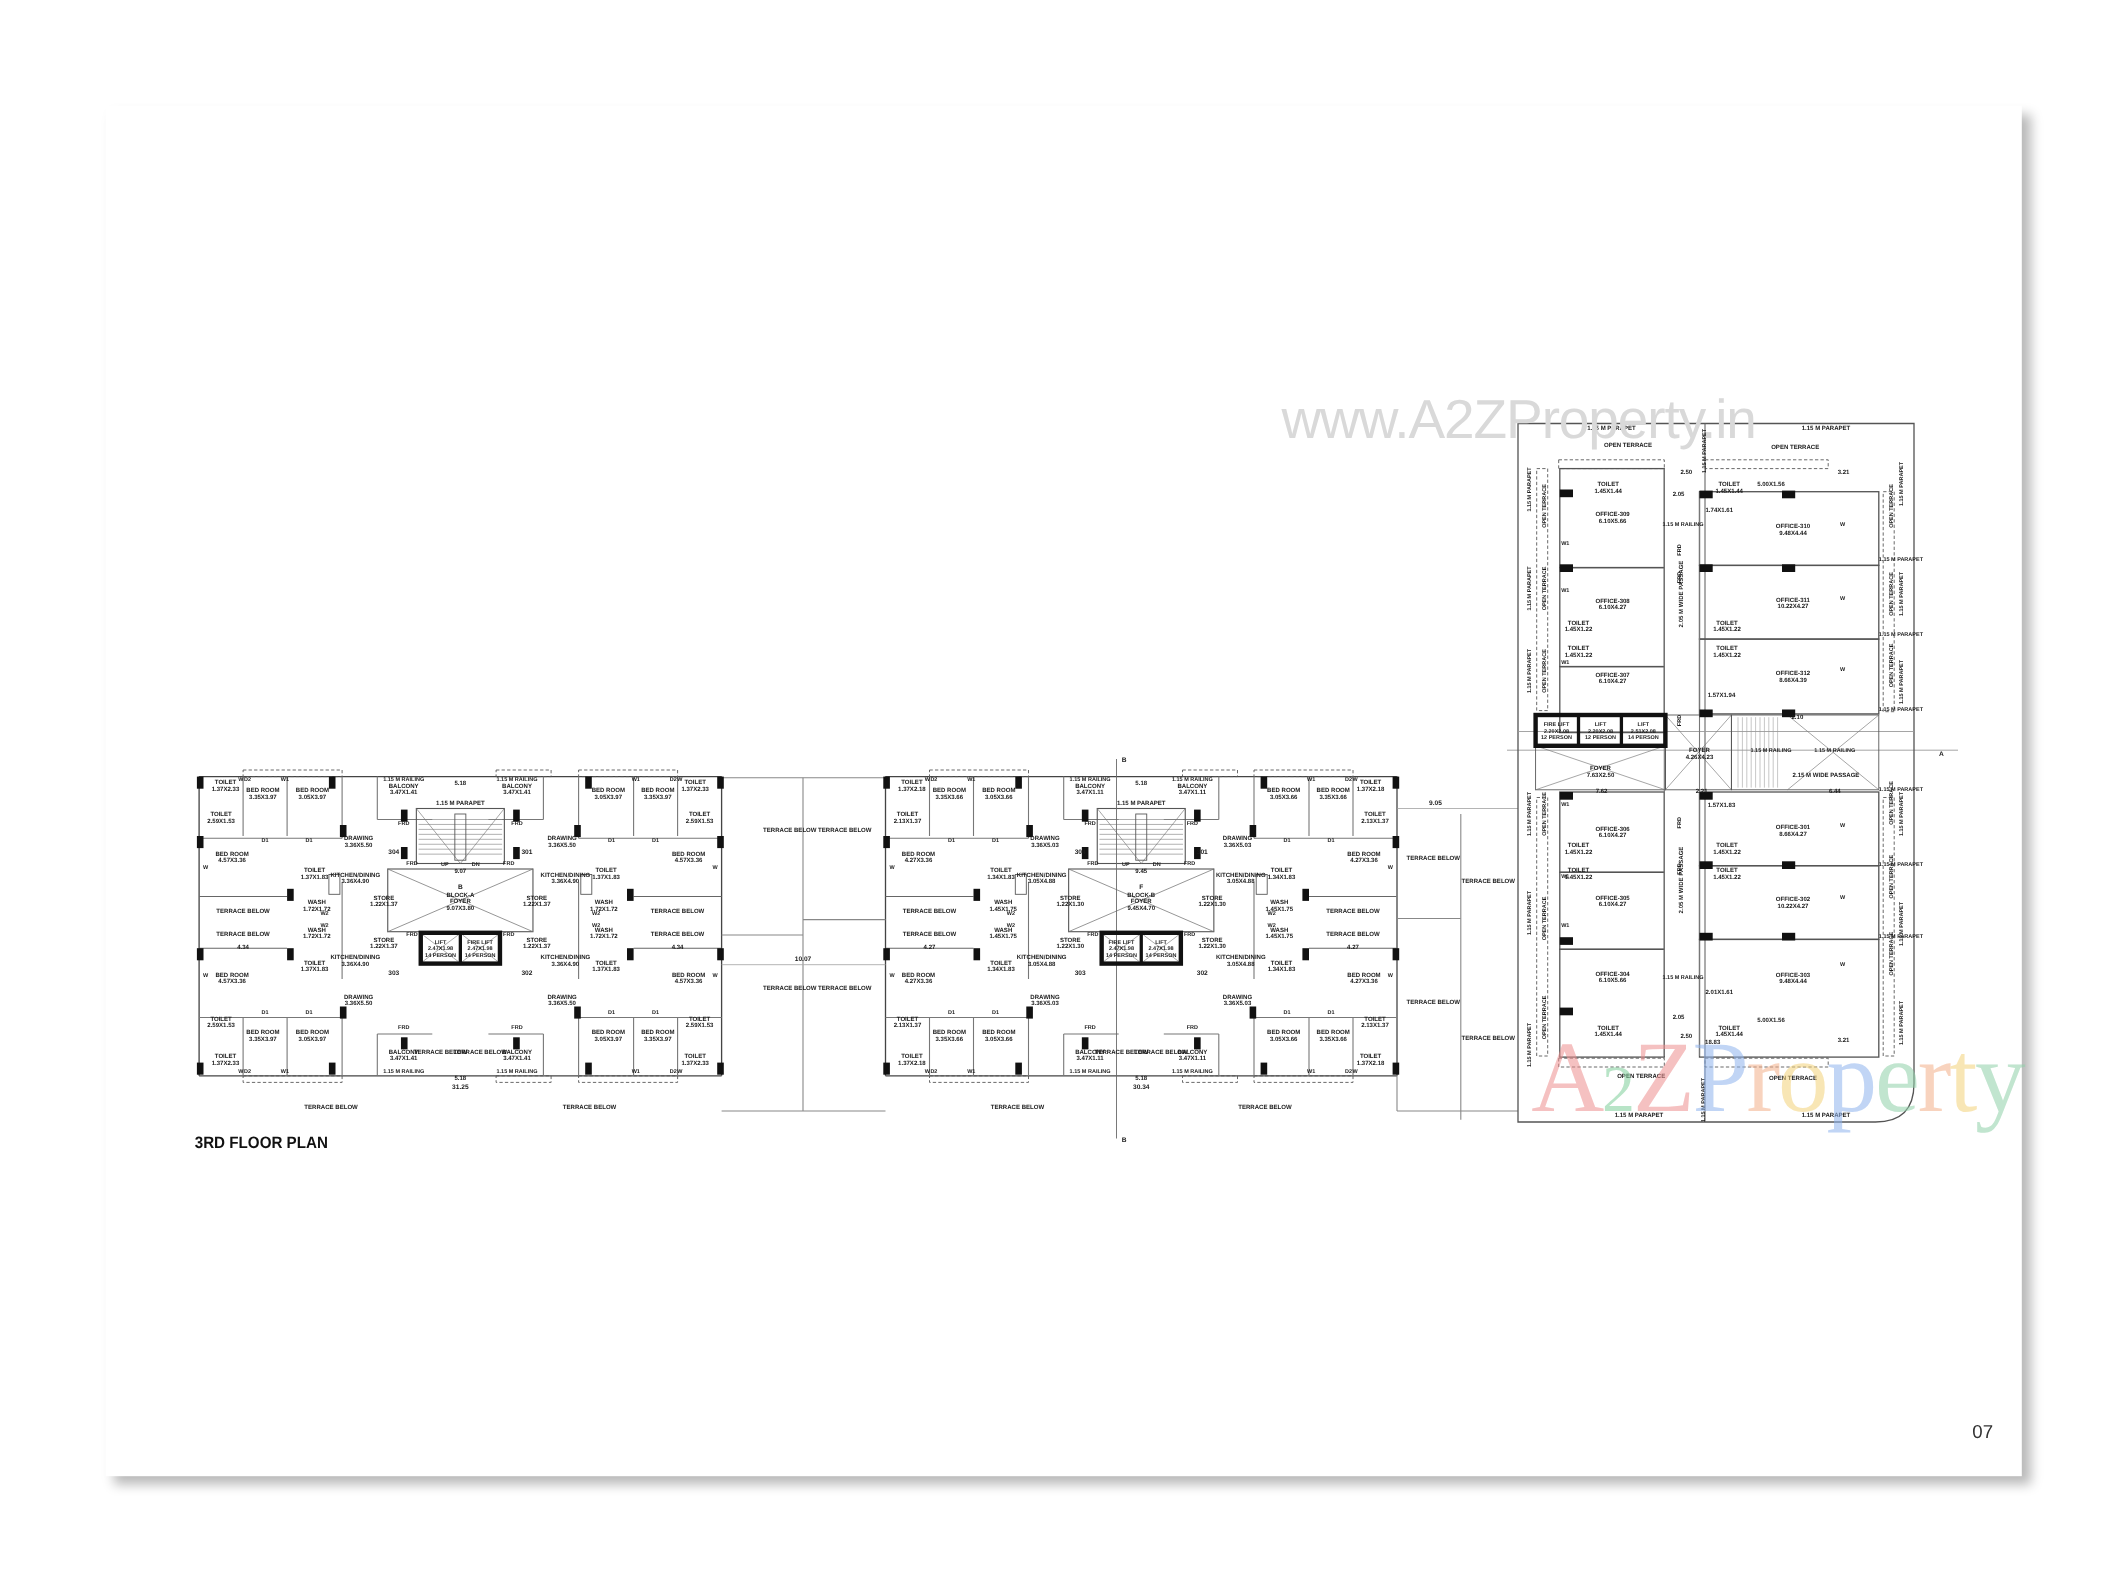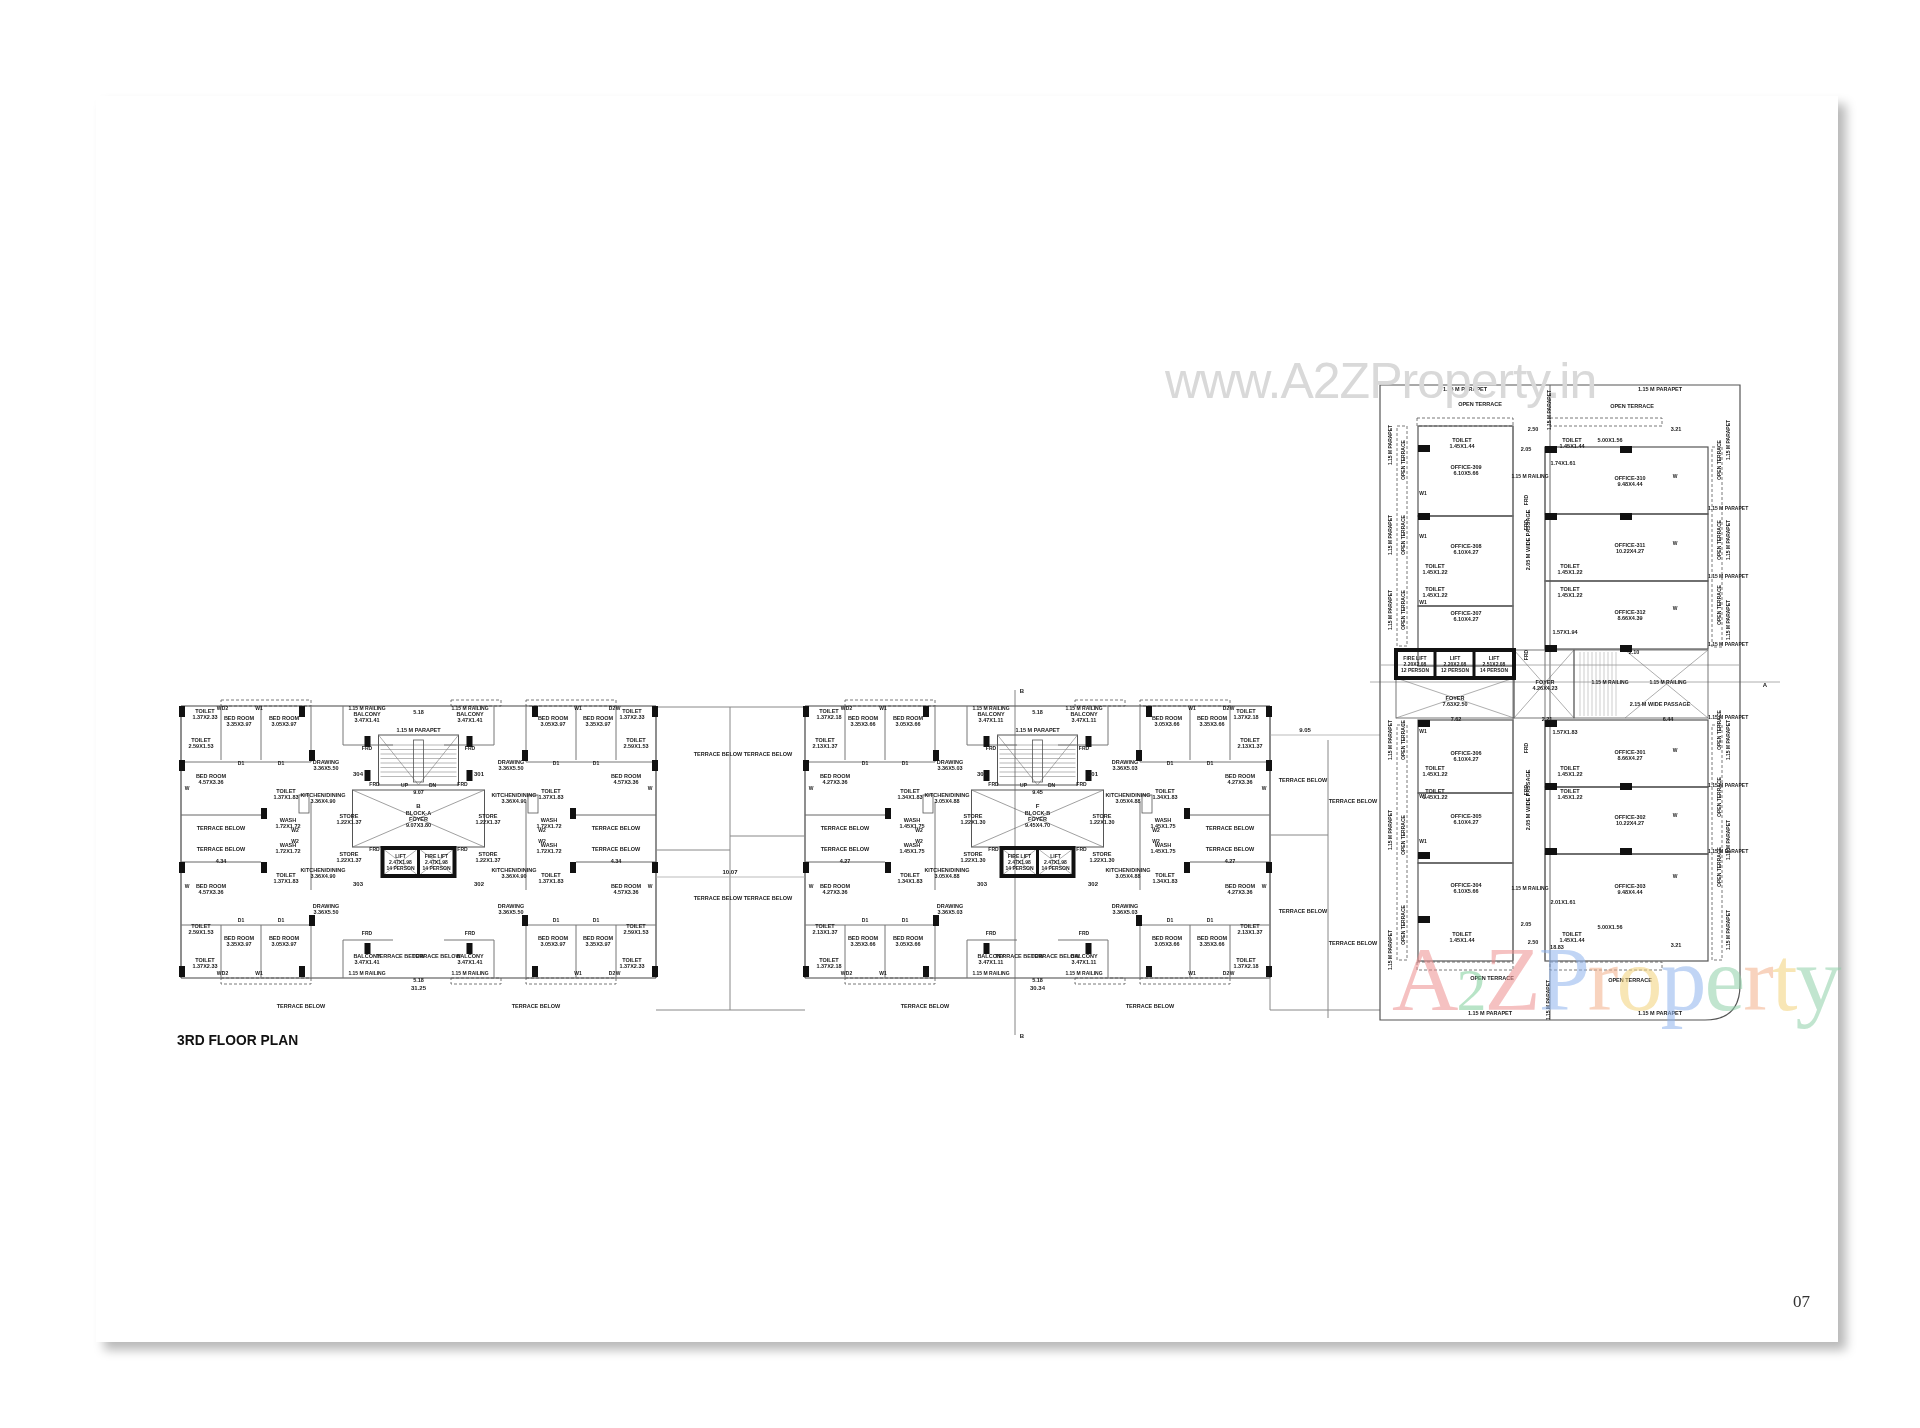--- a/index.html
+++ b/index.html
@@ -5,21 +5,21 @@
   html,body{margin:0;padding:0;background:#ffffff;}
   body{width:1920px;height:1428px;position:relative;overflow:hidden;font-family:"Liberation Sans",sans-serif;}
   .sheet{position:absolute;left:96px;top:96px;width:1742px;height:1246px;background:#fff;
     box-shadow:8px 8px 10px rgba(0,0,0,0.28);}
   svg.plan{position:absolute;left:0;top:0;width:1920px;height:1428px;}
   .lbl{font-family:"Liberation Sans Narrow","Liberation Sans",sans-serif;font-weight:700;fill:#1a1a1a;}
   .wm-url{position:absolute;left:1165px;top:352px;font-family:"Liberation Sans",sans-serif;font-size:50px;color:#d9d9d9;letter-spacing:-1px;white-space:nowrap;}
   .wm-logo{position:absolute;left:1392px;top:926px;font-family:Liberation Serif, serif;font-size:92px;white-space:nowrap;letter-spacing:-2px;opacity:0.55;text-align:center;}
   .wm-logo span{display:inline-block;}
   .title{position:absolute;left:177px;top:1031px;font-family:"Liberation Sans",sans-serif;font-weight:700;font-size:15px;color:#111;transform:scaleX(0.92);transform-origin:left;}
-  .pageno{position:absolute;left:1793px;top:1292px;font-family:Liberation Serif, serif;font-size:17px;color:#333;}
+  .pageno{position:absolute;left:1793px;top:1292px;font-family:Liberation Sans, sans-serif;font-size:17px;color:#333;}
 </style>
 </head>
 <body>
 
 <div class="sheet"></div>
 
 <svg class="plan" xmlns="http://www.w3.org/2000/svg" viewBox="0 0 1920 1428">
   <g id="g-base" stroke="#555" fill="none" stroke-width="1">
       <line x1="181" y1="706" x2="656" y2="706" stroke-width="1.2" stroke="#444"></line>
       <line x1="181" y1="978" x2="656" y2="978" stroke-width="1.2" stroke="#444"></line>

